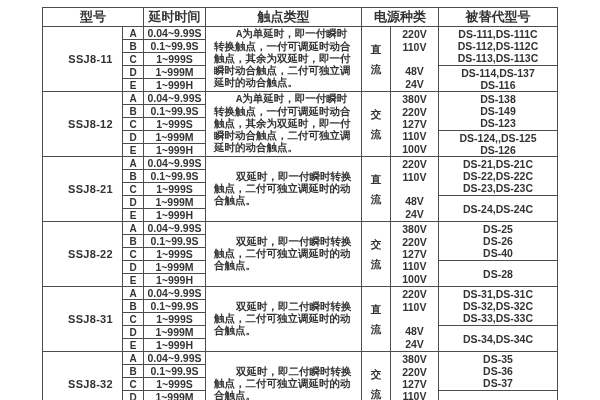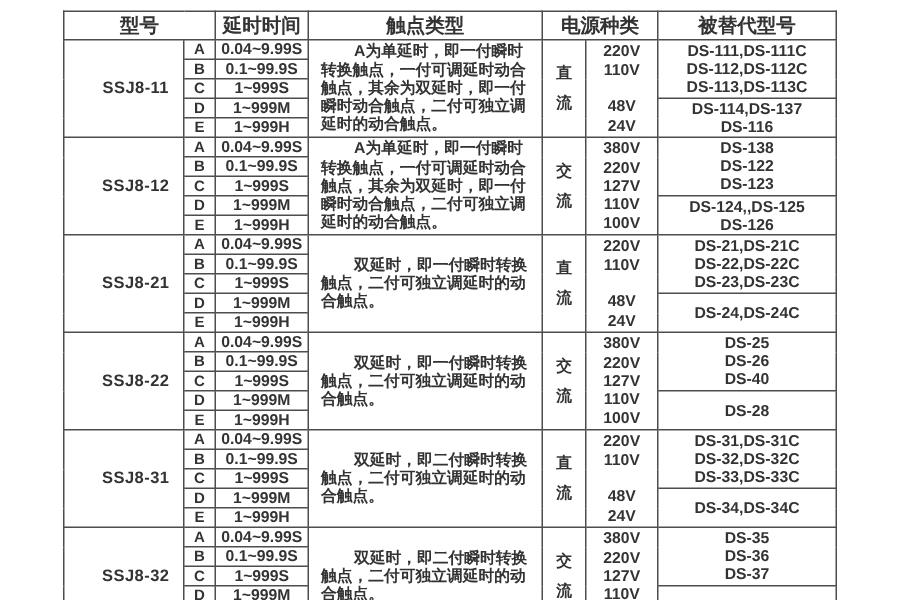--- a/index.html
+++ b/index.html
@@ -22,21 +22,21 @@
     font-weight: 600;
     color: #333333;
   }
   .spec thead tr { height: 13px; }
   .spec tbody tr { height: 12.5px; }
   .spec th { font-size: 13px; font-weight: 600; }
   td.model  { text-align: center; font-size: 11px; letter-spacing: 0.3px; padding-left: 16px; }
   td.letter { text-align: center; font-size: 10px; }
   td.delay  { text-align: center; font-size: 10.5px; }
   td.contact { font-size: 10.5px; }
-  .contact-body { padding: 1px 3px 1px 8px; line-height: 12.3px; text-align: left; }
+  .contact-body { padding: 1px 3px 1px 8px; line-height: 12.3px; text-align: left; font-family: Liberation Mono, monospace; }
   .contact-body div:first-child { text-indent: 2.1em; }
   td.ptype {
     text-align: center; font-size: 10.5px;
     white-space: pre-line; line-height: 20px;
   }
   td.volt, td.repl { font-size: 10.5px; margin-left: 44px; }
   .stack { display: flex; flex-direction: column; justify-content: center; width: 100%; }
   .stack5 { height: 62px; }
   .stack3 { height: 20px; }
   .stack2 { height: 24px; }
@@ -142,21 +142,21 @@
             <div class="sline">380V</div>
             <div class="sline">220V</div>
             <div class="sline">127V</div>
             <div class="sline">110V</div>
             <div class="sline">100V</div>
           </div>
         </td>
         <td class="repl" rowspan="3">
           <div class="stack stack3">
             <div class="sline">DS-138</div>
-            <div class="sline">DS-122</div>
+            <div class="sline">DS-149</div>
             <div class="sline">DS-123</div>
           </div>
         </td>
       </tr>
       <tr>
         <td class="letter">B</td>
         <td class="delay">0.1~99.9S</td>
       </tr>
       <tr>
         <td class="letter">C</td>

